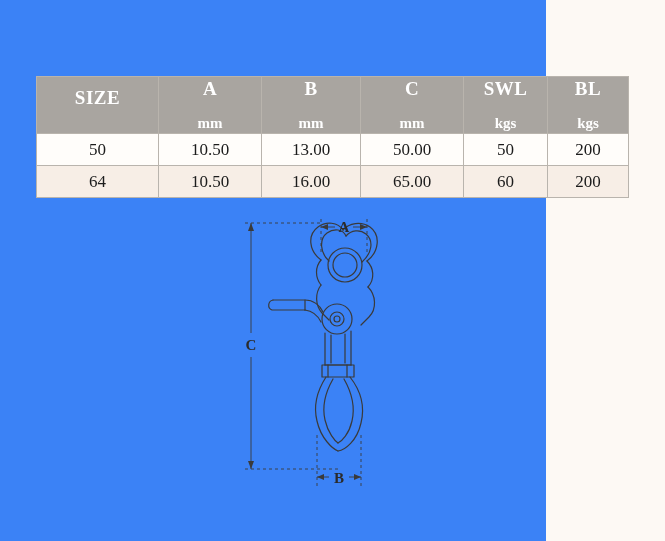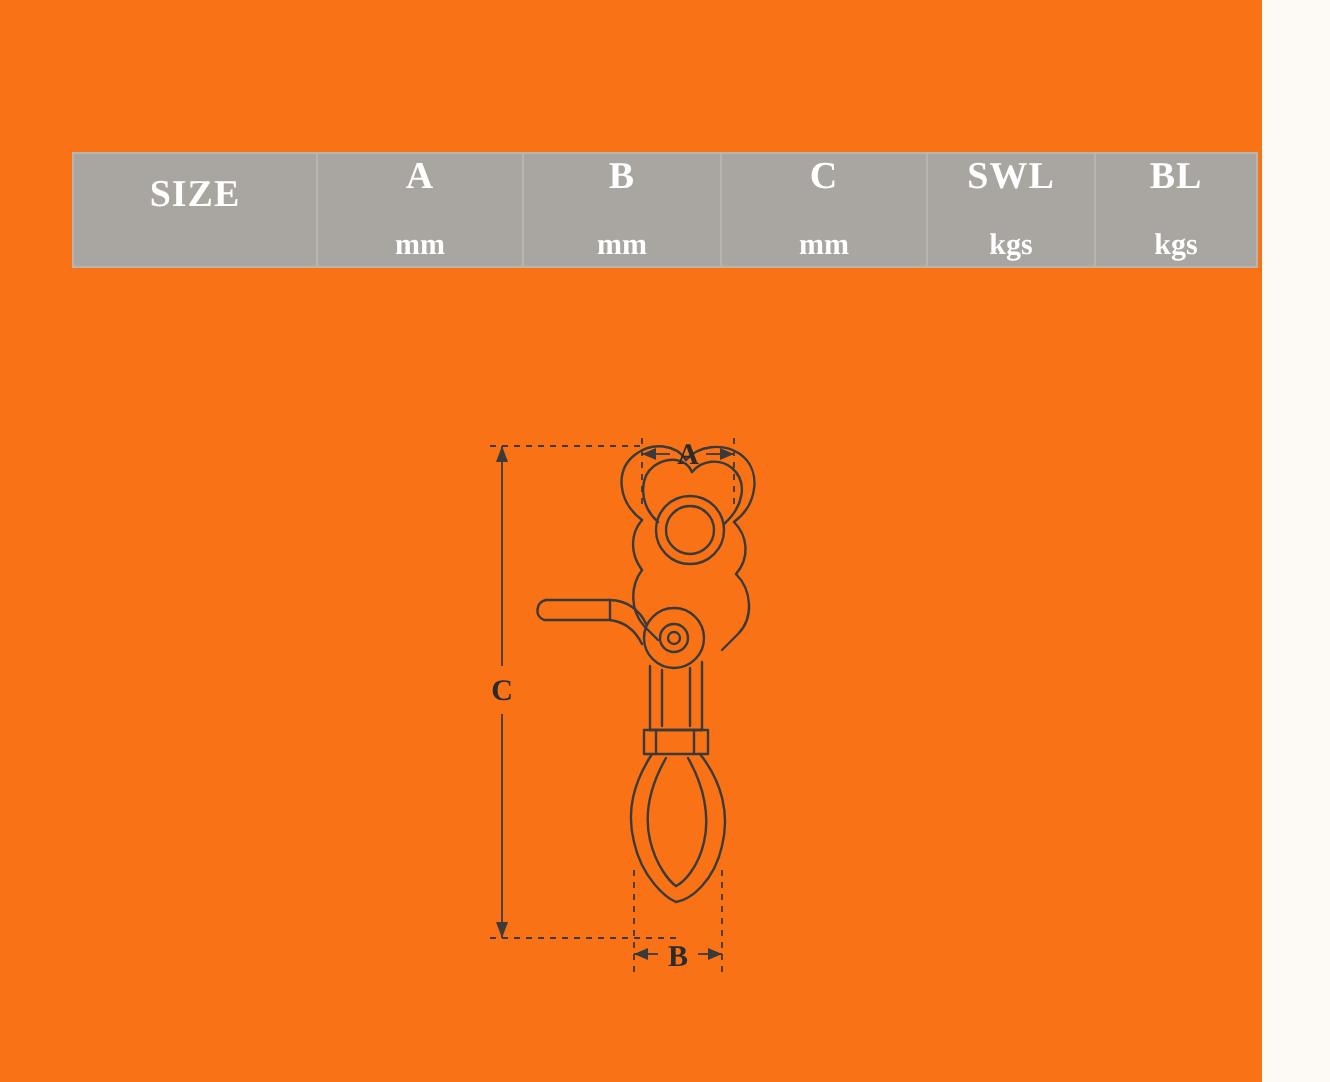--- a/index.html
+++ b/index.html
@@ -9,23 +9,23 @@
   body {
     width: 665px;
     height: 541px;
     background: #fdf9f4;
     font-family: "Liberation Serif", serif;
     color: #1a1a1a;
     overflow: hidden;
   }
   .page {
     position: relative;
-    width: 631px;
+    width: 546px;
     height: 541px;
-    background: #f97316;
+    background: #3b82f6;
   }
 
   
   .spec-table-wrap {
     position: absolute;
     left: 36px;
     top: 76px;
     width: 592px;
   }
   table.spec {
@@ -130,20 +130,36 @@
             <span class="hdr-main">SWL</span>
             <span class="hdr-sub">kgs</span>
           </th>
           <th>
             <span class="hdr-main">BL</span>
             <span class="hdr-sub">kgs</span>
           </th>
         </tr>
       </thead>
       <tbody>
+        <tr>
+          <td>50</td>
+          <td>10.50</td>
+          <td>13.00</td>
+          <td>50.00</td>
+          <td>50</td>
+          <td>200</td>
+        </tr>
+        <tr class="alt">
+          <td>64</td>
+          <td>10.50</td>
+          <td>16.00</td>
+          <td>65.00</td>
+          <td>60</td>
+          <td>200</td>
+        </tr>
       </tbody>
     </table>
   </div>
 
   <div class="drawing">
     <svg width="220" height="300" viewBox="0 0 220 300" xmlns="http://www.w3.org/2000/svg">
       <g fill="none" stroke="#3a3a3a" stroke-width="1.2" stroke-linecap="round" stroke-linejoin="round">
 
         <path d="M96,55 C84,46 82,30 93,22 C101,16 113,17 118,25"></path>
         <path d="M118,25 C124,18 136,16 145,22 C156,30 154,47 142,56"></path>

